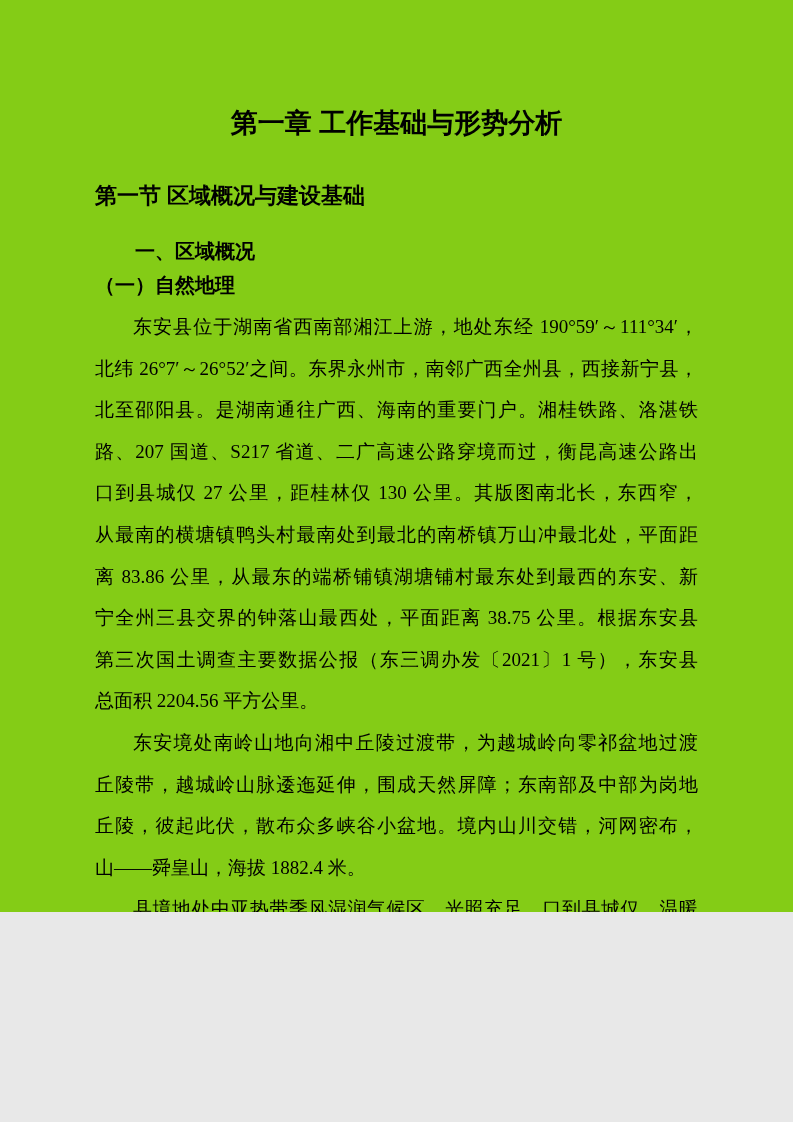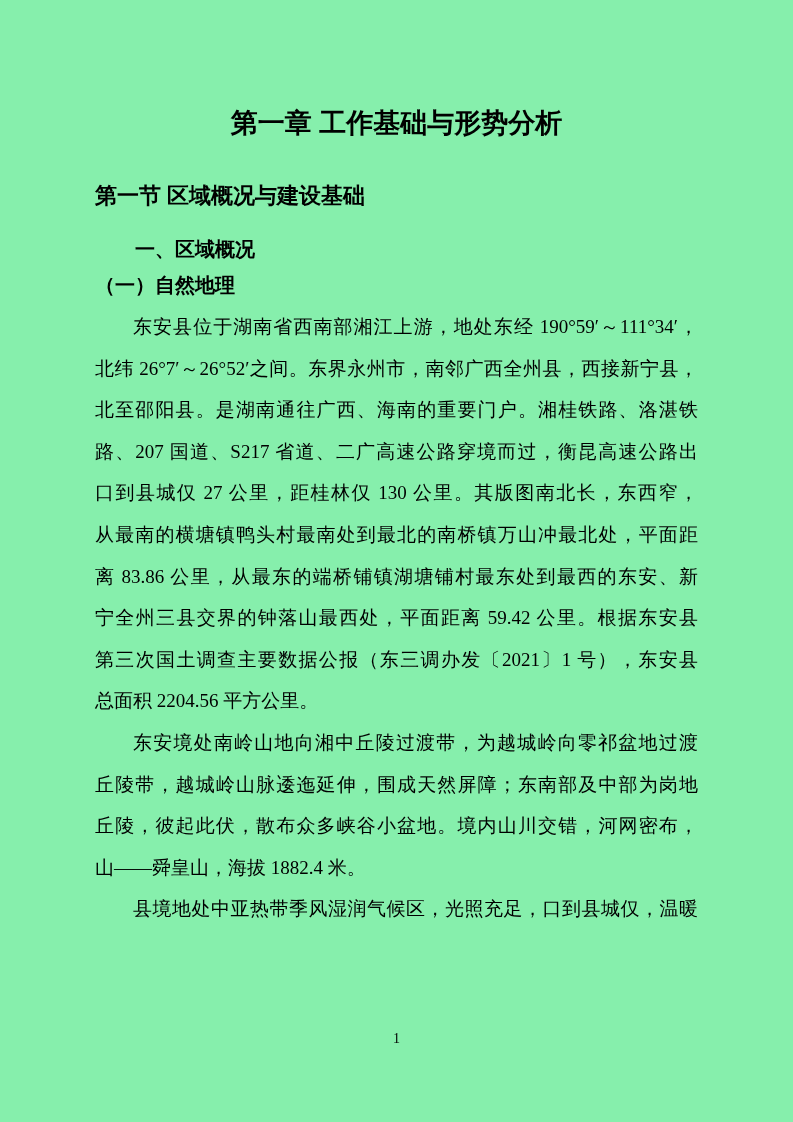--- a/index.html
+++ b/index.html
@@ -3,23 +3,23 @@
 <meta charset="utf-8">
 <style>
   html, body {
     margin: 0;
     padding: 0;
     background: #e8e8e8;
   }
   .page {
     position: relative;
     width: 793px;
-    height: 1122px;
+    height: 912px;
     margin: 0 auto;
-    background: #86efac;
+    background: #84cc16;
     overflow: hidden;
     color: #000000;
     font-family: "Liberation Serif", "DejaVu Serif", serif;
   }
   .content {
     padding: 0 95px 0 95px;
   }
   .chapter-title {
     margin: 106px 0 0 0;
     font-family: "Liberation Sans", "DejaVu Sans", sans-serif;
@@ -31,21 +31,21 @@
   .section-title {
     margin-top: 42px;
     font-family: "Liberation Sans", "DejaVu Sans", sans-serif;
     font-weight: bold;
     font-size: 22px;
     line-height: 28px;
     text-align: left;
   }
   .heading-one {
     margin-top: 28px;
-    font-family: Liberation Mono, monospace;
+    font-family: Liberation Sans, sans-serif;
     font-weight: bold;
     font-size: 20px;
     line-height: 26px;
     text-indent: 2em;
   }
   .heading-paren {
     margin-top: 8px;
     font-family: Liberation Serif, serif;
     font-weight: bold;
     font-size: 20px;
@@ -92,21 +92,21 @@
     <div class="heading-paren">（一）自然地理</div>
     <div class="body-text">
         <div class="paragraph">
           <div class="line indent">东安县位于湖南省西南部湘江上游，地处东经 190°59′～111°34′，</div>
           <div class="line">北纬 26°7′～26°52′之间。东界永州市，南邻广西全州县，西接新宁县，</div>
           <div class="line">北至邵阳县。是湖南通往广西、海南的重要门户。湘桂铁路、洛湛铁</div>
           <div class="line">路、207 国道、S217 省道、二广高速公路穿境而过，衡昆高速公路出</div>
           <div class="line">口到县城仅 27 公里，距桂林仅 130 公里。其版图南北长，东西窄，</div>
           <div class="line">从最南的横塘镇鸭头村最南处到最北的南桥镇万山冲最北处，平面距</div>
           <div class="line">离 83.86 公里，从最东的端桥铺镇湖塘铺村最东处到最西的东安、新</div>
-          <div class="line">宁全州三县交界的钟落山最西处，平面距离 59.42 公里。根据东安县</div>
+          <div class="line">宁全州三县交界的钟落山最西处，平面距离 38.75 公里。根据东安县</div>
           <div class="line">第三次国土调查主要数据公报（东三调办发〔2021〕1 号），东安县</div>
           <div class="line last">总面积 2204.56 平方公里。</div>
         </div>
         <div class="paragraph">
           <div class="line indent">东安境处南岭山地向湘中丘陵过渡带，为越城岭向零祁盆地过渡</div>
           <div class="line">丘陵带，越城岭山脉逶迤延伸，围成天然屏障；东南部及中部为岗地</div>
           <div class="line">丘陵，彼起此伏，散布众多峡谷小盆地。境内山川交错，河网密布，</div>
           <div class="line last">山——舜皇山，海拔 1882.4 米。</div>
         </div>
         <div class="paragraph">

